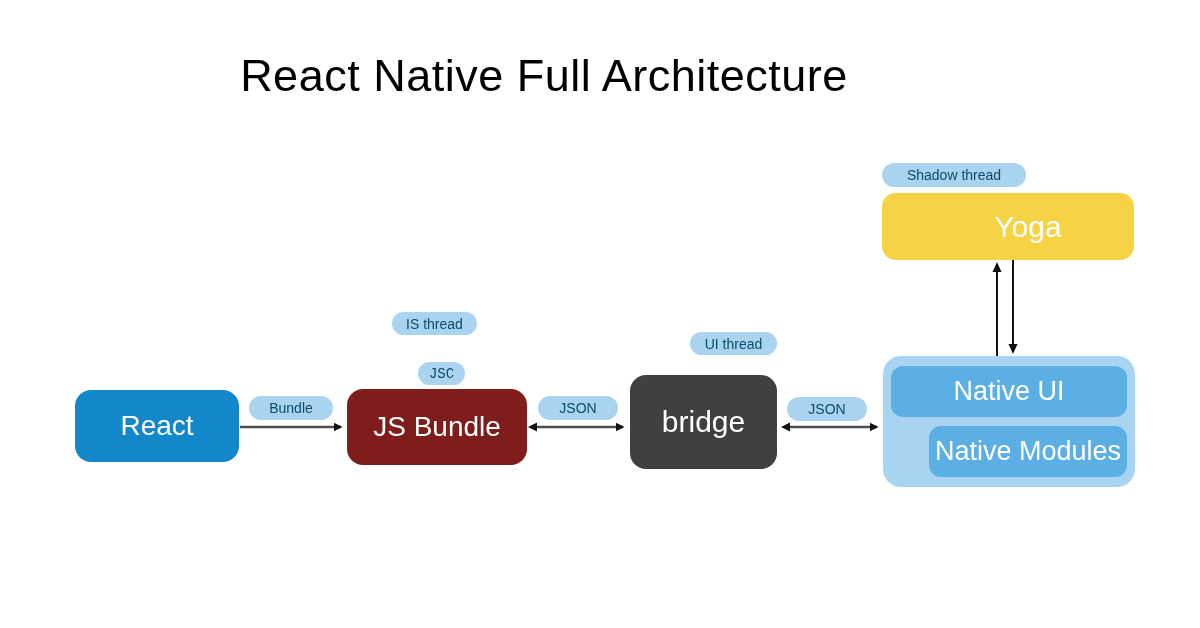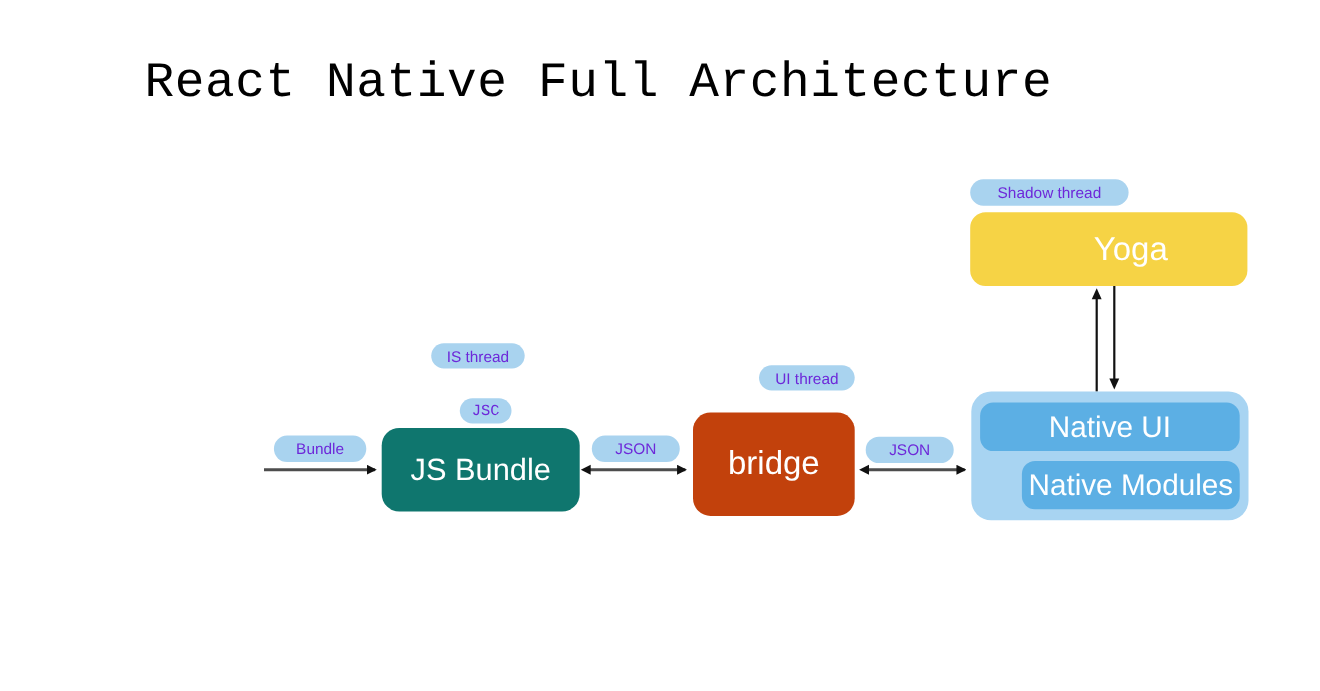--- a/index.html
+++ b/index.html
@@ -4,45 +4,45 @@
 <style>
   * { margin: 0; padding: 0; box-sizing: border-box; }
   html, body { width: 1200px; height: 628px; background: #ffffff; overflow: hidden; }
   body { font-family: "Liberation Sans", sans-serif; position: relative; }
 
   .canvas { position: absolute; left: 0; top: 0; width: 1200px; height: 628px; }
 
   .title {
     position: absolute; left: 0; top: 50px; width: 1088px;
     text-align: center; font-size: 45px; color: #000000;
-    letter-spacing: 0.5px; font-weight: 400; font-family: Liberation Mono, monospace;
+    letter-spacing: 0.5px; font-weight: 400;
   }
 
   .node {
     position: absolute; display: flex; align-items: center; justify-content: center;
     color: #ffffff; border-radius: 16px;
   }
   .node-react        { left: 75px;  top: 390px; width: 164px; height: 72px; font-size: 28px; }
   .node-js-bundle    { left: 347px; top: 389px; width: 180px; height: 76px; font-size: 28px; }
   .node-bridge       { left: 630px; top: 375px; width: 147px; height: 94px; font-size: 30px; }
   .node-yoga         { left: 882px; top: 193px; width: 252px; height: 67px; font-size: 30px; border-radius: 14px; }
 
   .native-container {
-    position: absolute; left: 883px; top: 356px; width: 252px; height: 117px;
+    position: absolute; left: 883px; top: 356px; width: 252px; height: 131px;
     border-radius: 18px; display: flex; flex-direction: column;
     padding: 10px 8px; gap: 9px;
   }
   .native-inner {
     flex: 1; border-radius: 12px; display: flex; align-items: center; justify-content: center;
     color: #ffffff; font-size: 27px;
   }
 
   .pill {
     position: absolute; display: flex; align-items: center; justify-content: center;
-    border-radius: 12px; font-size: 14px; color: #6d28d9; white-space: nowrap;
+    border-radius: 12px; font-size: 14px; color: #0c4a6e; white-space: nowrap;
   }
   .pill-metro         { left: 249px; top: 396px; width: 84px;  height: 24px; }
   .pill-is-thread     { left: 392px; top: 312px; width: 85px;  height: 23px; }
   .pill-jsc           { left: 418px; top: 362px; width: 47px;  height: 23px; font-family: Liberation Mono, monospace; }
   .pill-json-left     { left: 538px; top: 396px; width: 80px;  height: 24px; }
   .pill-ui-thread     { left: 690px; top: 332px; width: 87px;  height: 23px; }
   .pill-json-right    { left: 787px; top: 397px; width: 80px;  height: 24px; }
   .pill-shadow-thread { left: 882px; top: 163px; width: 144px; height: 24px; }
 
   svg.arrows { position: absolute; left: 0; top: 0; width: 1200px; height: 628px; pointer-events: none; }
@@ -74,26 +74,29 @@
     <g>
       <line x1="997" y1="356" x2="997" y2="270" stroke="#111111" stroke-width="2"></line>
       <path d="M992.5,272 L997,262 L1001.5,272 z" fill="#111111"></path>
     </g>
     <g>
       <line x1="1013" y1="260" x2="1013" y2="346" stroke="#111111" stroke-width="2"></line>
       <path d="M1008.5,344 L1013,354 L1017.5,344 z" fill="#111111"></path>
     </g>
   </svg>
 
+  <div class="node node-react" style="background-color: rgb(18, 135, 201);">
+    <span>React</span>
+  </div>
 
-  <div class="node node-js-bundle" style="background-color: #0f766e;">
+  <div class="node node-js-bundle" style="background-color: #7f1d1d;">
     <span>JS Bundle</span>
   </div>
 
-  <div class="node node-bridge" style="background-color: #c2410c;">
+  <div class="node node-bridge" style="background-color: #404040;">
     <span>bridge</span>
   </div>
 
   <div class="node node-yoga" style="background-color: rgb(246, 211, 69); padding-left: 40px;">
     <span>Yoga</span>
   </div>
 
   <div class="native-container" style="background-color: rgb(168, 212, 242);">
     <div class="native-inner" style="background-color: rgb(92, 175, 228);">
       <span>Native UI</span>

